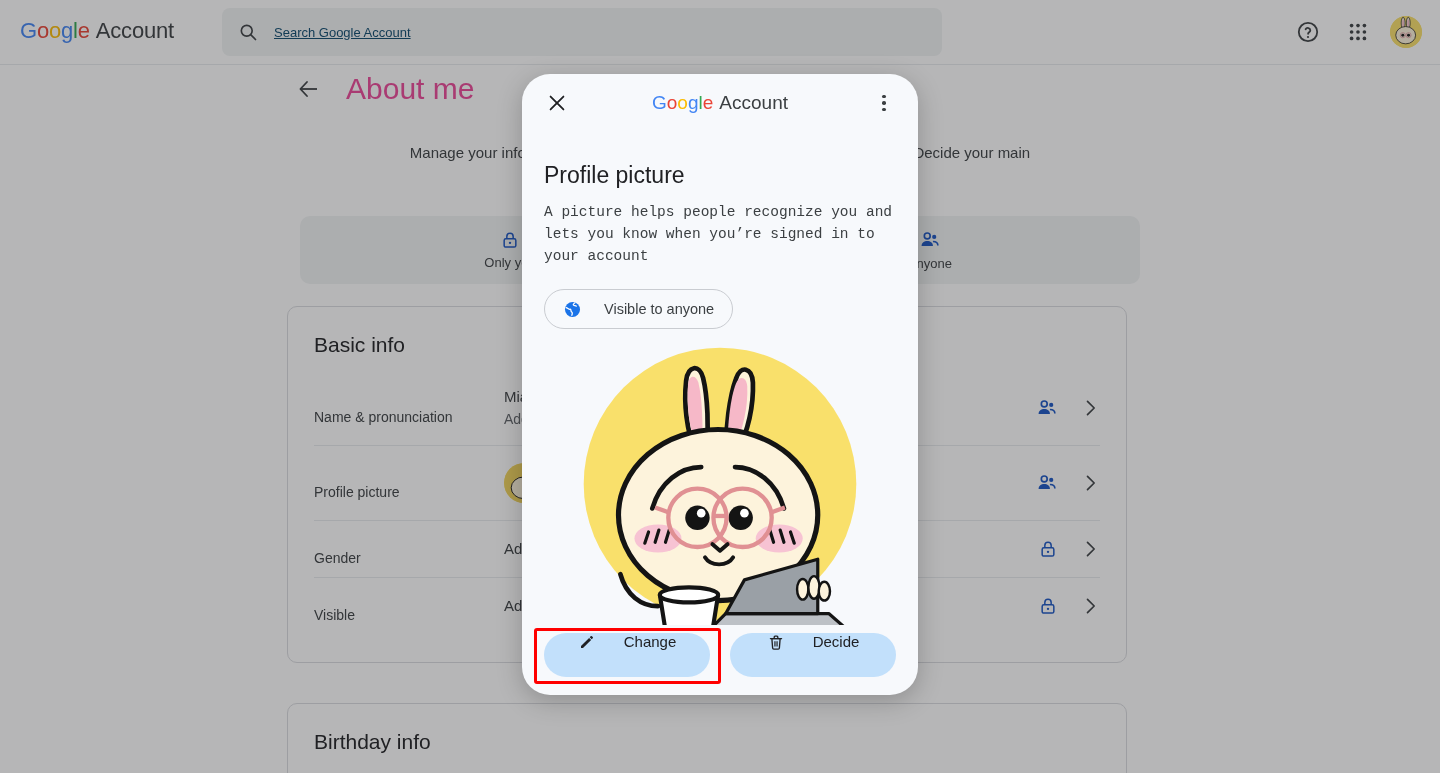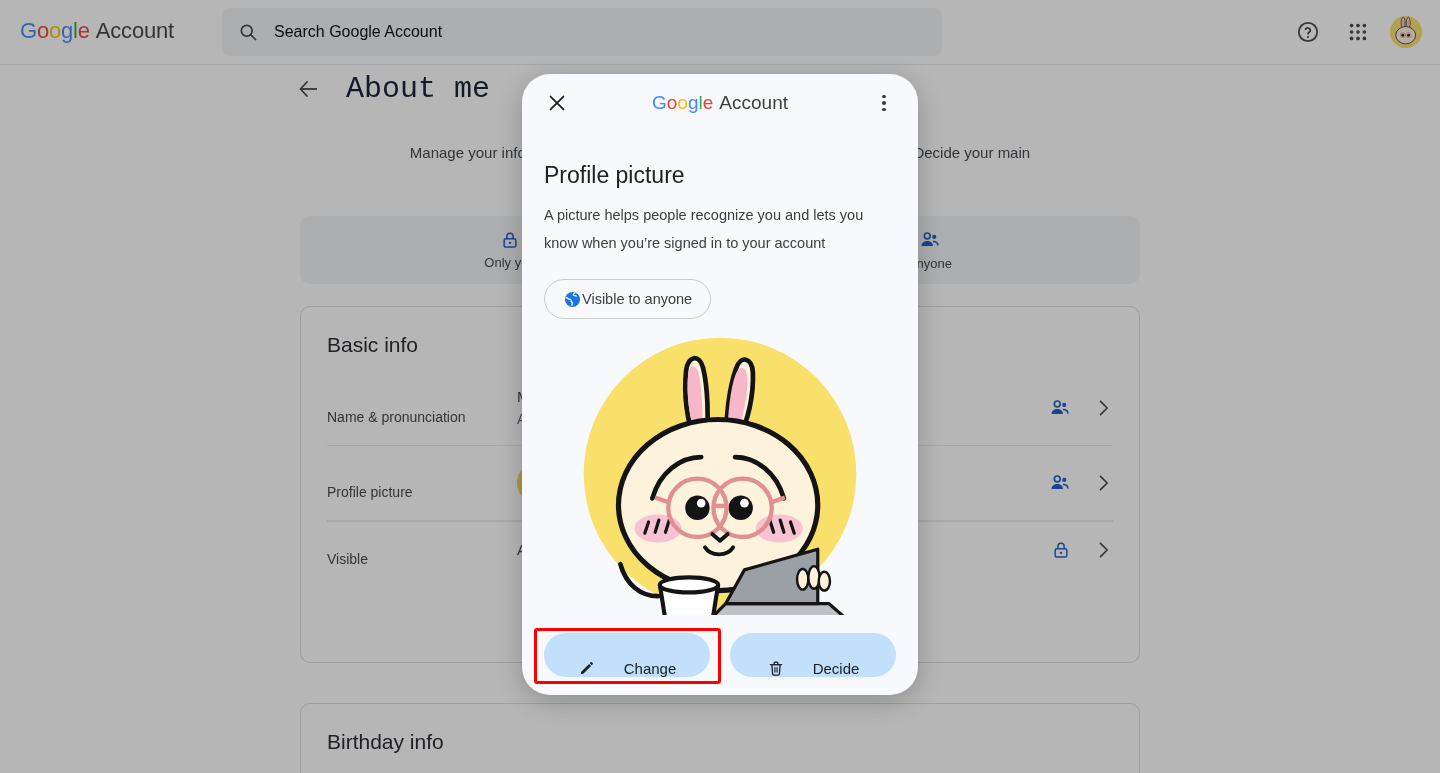--- a/index.html
+++ b/index.html
@@ -30,51 +30,51 @@
   .brand .g1 { color: #4285f4; } .brand .g2 { color: #ea4335; }
   .brand .g3 { color: #fbbc05; } .brand .g4 { color: #4285f4; }
   .brand .g5 { color: #34a853; } .brand .g6 { color: #ea4335; }
   .brand .acct { color: #3c4043; margin-left: 6px; }
 
   .searchbar {
     position: absolute; left: 222px; top: 8px; width: 720px; height: 48px;
     background: #f1f3f4; border-radius: 8px;
     display: flex; align-items: center; padding: 0 16px; gap: 16px;
   }
-  .searchbar .ph { color: #000000; font-size: 16px; }
+  .searchbar .ph { color: #0c4a6e; font-size: 13px; text-decoration: underline; }
 
   .topicons { position: absolute; right: 18px; top: 14px; display: flex; align-items: center; gap: 14px; }
   .iconbtn { width: 36px; height: 36px; display: flex; align-items: center; justify-content: center; border-radius: 50%; cursor: pointer; }
   .avatar-top {
     width: 32px; height: 32px; border-radius: 50%; overflow: hidden;
     background: #f9e06b; position: relative; cursor: pointer;
   }
 
   .divider-top { position: absolute; top: 64px; left: 0; width: 1440px; height: 1px; background: #e8eaed; }
 
   .pagehead { position: absolute; top: 72px; left: 296px; display: flex; align-items: center; gap: 24px; }
   .backarrow { width: 26px; height: 26px; display: flex; align-items: center; justify-content: center; cursor: pointer; }
-  .pagetitle { font-size: 30px; color: #0f172a; font-weight: 400; font-family: Liberation Mono, monospace; }
+  .pagetitle { font-size: 30px; color: #ec4899; font-weight: 400; }
 
   .intro {
     position: absolute; top: 140px; left: 300px; width: 840px;
     text-align: center; color: #3c4043; font-size: 15px; line-height: 26px;
   }
   .intro .lnk { color: #1a73e8; }
   .qmark { display: inline-block; vertical-align: -2px; margin-left: 3px; }
 
   .legend {
     position: absolute; top: 216px; left: 300px; width: 840px; height: 68px;
     background: #f1f3f4; border-radius: 10px; display: flex;
   }
   .legend .cell { flex: 1; display: flex; flex-direction: column; align-items: center; justify-content: center; gap: 5px; }
   .legend .cell span { font-size: 13px; color: #3c4043; }
 
   .card {
-    position: absolute; left: 300px; width: 840px;
+    position: absolute; left: 287px; width: 840px;
     background: #ffffff; border: 1px solid #dadce0; border-radius: 10px;
   }
   .card.basic { top: 306px; height: 357px; }
   .card.contact { top: 703px; height: 120px; }
   .card h2 { font-size: 21px; font-weight: 400; color: #202124; padding: 26px 26px 0; }
 
   .row { display: flex; align-items: center; height: 74px; padding: 0 26px; position: relative; cursor: pointer; }
   .row .lbl { width: 190px; font-size: 14px; color: #3c4043; margin-top: 18px; }
   .row .val { flex: 1; font-size: 15px; color: #3c4043; line-height: 22px; }
   .row .val .sub { color: #5f6368; font-size: 14px; }
@@ -92,37 +92,37 @@
     box-shadow: 0 6px 26px rgba(0,0,0,0.22);
     overflow: hidden;
   }
   .dlg-head { height: 58px; display: flex; align-items: center; padding: 0 22px; position: relative; }
   .dlg-close { width: 26px; height: 26px; display: flex; align-items: center; justify-content: center; cursor: pointer; }
   .dlg-brand { position: absolute; left: 0; right: 0; text-align: center; font-size: 19px; pointer-events: none; }
   .dlg-more { position: absolute; right: 22px; width: 24px; height: 24px; display: flex; flex-direction: column; align-items: center; justify-content: center; gap: 3px; cursor: pointer; }
   .dlg-more i { width: 3.5px; height: 3.5px; border-radius: 50%; background: #3c4043; display: block; }
 
   .dlg-title { font-size: 23px; color: #202124; font-weight: 400; padding: 30px 22px 0; }
-  .dlg-desc { font-size: 14.5px; color: #3c4043; line-height: 28px; padding: 12px 22px 0; }
+  .dlg-desc { font-size: 14.5px; color: #3c4043; line-height: 22px; padding: 12px 22px 0; font-family: Liberation Mono, monospace; }
 
   .chip {
-    display: inline-flex; align-items: center; gap: 0;
+    display: inline-flex; align-items: center; gap: 22px;
     margin: 22px 0 0 22px; padding: 0 18px; height: 40px;
     border: 1px solid #c9ccd1; border-radius: 20px;
     font-size: 14.5px; color: #3c4043; background: transparent; cursor: pointer;
   }
 
   .bigpic { width: 282px; height: 282px; margin: 14px auto 0; position: relative; }
 
   .dlg-actions { position: absolute; left: 0; bottom: 18px; width: 100%; display: flex; gap: 20px; padding: 0 22px; }
   .actbtn {
     flex: 1; height: 44px; border: none; border-radius: 22px;
     background: #c2e0fb; color: #202124; font-size: 15px;
     font-family: "Liberation Sans", sans-serif;
-    display: flex; align-items: flex-end; justify-content: center; gap: 28px; cursor: pointer;
+    display: flex; align-items: flex-start; justify-content: center; gap: 28px; cursor: pointer;
   }
 
   
   #hl {
     position: absolute; left: 534px; top: 628px; width: 187px; height: 56px;
     border: 3px solid #ff0000; border-radius: 3px; pointer-events: none;
   }
 
   
   .bunny { width: 100%; height: 100%; display: block; }
@@ -276,20 +276,34 @@
             <circle cx="16.6" cy="8.6" r="2.3" fill="#1a56c4"></circle>
             <path d="M15.2 13.6c3 0 5.4 1.6 5.4 4.3" fill="none" stroke="#1a56c4" stroke-width="1.8"></path>
           </svg>
           <svg width="20" height="20" viewBox="0 0 24 24">
             <polyline points="9,4 17,12 9,20" fill="none" stroke="#3c4043" stroke-width="2" stroke-linecap="round" stroke-linejoin="round"></polyline>
           </svg>
         </div>
       </div>
       <div class="rowsep"></div>
 
+      <div class="row" style="height:56px">
+        <div class="lbl">Gender</div>
+        <div class="val">Add gender</div>
+        <div class="rgt">
+          <svg width="20" height="20" viewBox="0 0 24 24">
+            <rect x="5" y="10.5" width="14" height="10" rx="2" fill="none" stroke="#1a56c4" stroke-width="1.8"></rect>
+            <path d="M8.2 10.5V7.8a3.8 3.8 0 0 1 7.6 0v2.7" fill="none" stroke="#1a56c4" stroke-width="1.8"></path>
+            <circle cx="12" cy="15.4" r="1.4" fill="#1a56c4"></circle>
+          </svg>
+          <svg width="20" height="20" viewBox="0 0 24 24">
+            <polyline points="9,4 17,12 9,20" fill="none" stroke="#3c4043" stroke-width="2" stroke-linecap="round" stroke-linejoin="round"></polyline>
+          </svg>
+        </div>
+      </div>
       <div class="rowsep"></div>
 
       <div class="row" style="height:56px">
         <div class="lbl">Visible</div>
         <div class="val">Add birthday</div>
         <div class="rgt">
           <svg width="20" height="20" viewBox="0 0 24 24">
             <rect x="5" y="10.5" width="14" height="10" rx="2" fill="none" stroke="#1a56c4" stroke-width="1.8"></rect>
             <path d="M8.2 10.5V7.8a3.8 3.8 0 0 1 7.6 0v2.7" fill="none" stroke="#1a56c4" stroke-width="1.8"></path>
             <circle cx="12" cy="15.4" r="1.4" fill="#1a56c4"></circle>

